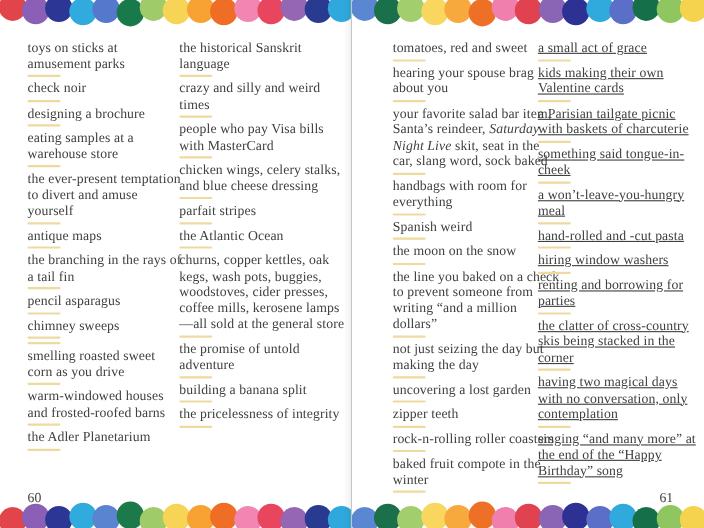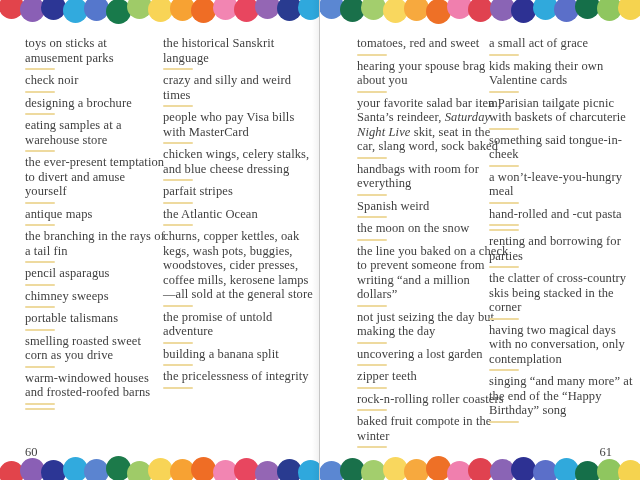--- a/index.html
+++ b/index.html
@@ -13,21 +13,21 @@
   .gutter-shade{position:absolute;left:312px;top:0;width:7px;height:480px;
                 background:linear-gradient(to right,rgba(0,0,0,0),rgba(0,0,0,0.05));z-index:4;}
   .dots{position:absolute;width:320px;height:28px;overflow:hidden;z-index:3;}
   .dots-top{top:0;}
   .dots-bottom{bottom:0;}
   .dot{position:absolute;width:25px;height:25px;border-radius:50%;}
   .col{position:absolute;top:36px;}
   .col-1{left:25px;width:140px;}
   .col-2{left:163px;width:152px;}
   .col-3{left:37px;width:152px;}
-  .col-4{left:169px;width:144px;}
+  .col-4{left:169px;width:144px;text-decoration:underline;}
   .item-text{font-size:12.5px;line-height:14.5px;letter-spacing:0.1px;}
   .italic{font-style:italic;}
   .divider{height:2px;width:30px;background:#eeda9f;margin:3px 0 3px 0;border-radius:1px;}
   .page-num{position:absolute;top:445px;font-size:12.5px;color:#3f3f3f;}
   .page-num-left{left:25px;}
   .page-num-right{right:28px;}
 </style>
 </head>
 <body>
 
@@ -82,32 +82,32 @@
         </div>
         <div class="item">
           <div class="item-text">pencil asparagus</div>
           <div class="divider" style="background: rgb(238, 218, 159);"></div>
         </div>
         <div class="item">
           <div class="item-text">chimney sweeps</div>
           <div class="divider" style="background: rgb(238, 218, 159);"></div>
         </div>
         <div class="item">
-          <div class="item-text">portable talismans</div>
           <div class="divider" style="background: rgb(238, 218, 159);"></div>
         </div>
         <div class="item">
           <div class="item-text">smelling roasted sweet corn as you drive</div>
           <div class="divider" style="background: rgb(238, 218, 159);"></div>
         </div>
         <div class="item">
           <div class="item-text">warm-windowed houses and frosted-roofed barns</div>
           <div class="divider" style="background: rgb(238, 218, 159);"></div>
         </div>
         <div class="item">
+          <div class="item-text">the Adler Planetarium</div>
           <div class="divider" style="background: rgb(238, 218, 159);"></div>
         </div>
       </div>
     <div class="col col-2">
         <div class="item">
           <div class="item-text">the historical Sanskrit language</div>
           <div class="divider" style="background: rgb(238, 218, 159);"></div>
         </div>
         <div class="item">
           <div class="item-text">crazy and silly and weird times</div>
@@ -253,20 +253,21 @@
         </div>
         <div class="item">
           <div class="item-text">a won’t-leave-you-hungry meal</div>
           <div class="divider" style="background: rgb(238, 218, 159);"></div>
         </div>
         <div class="item">
           <div class="item-text">hand-rolled and -cut pasta</div>
           <div class="divider" style="background: rgb(238, 218, 159);"></div>
         </div>
         <div class="item">
+          <div class="item-text">hiring window washers</div>
           <div class="divider" style="background: rgb(238, 218, 159);"></div>
         </div>
         <div class="item">
           <div class="item-text">renting and borrowing for parties</div>
           <div class="divider" style="background: rgb(238, 218, 159);"></div>
         </div>
         <div class="item">
           <div class="item-text">the clatter of cross-country skis being stacked in the corner</div>
           <div class="divider" style="background: rgb(238, 218, 159);"></div>
         </div>

